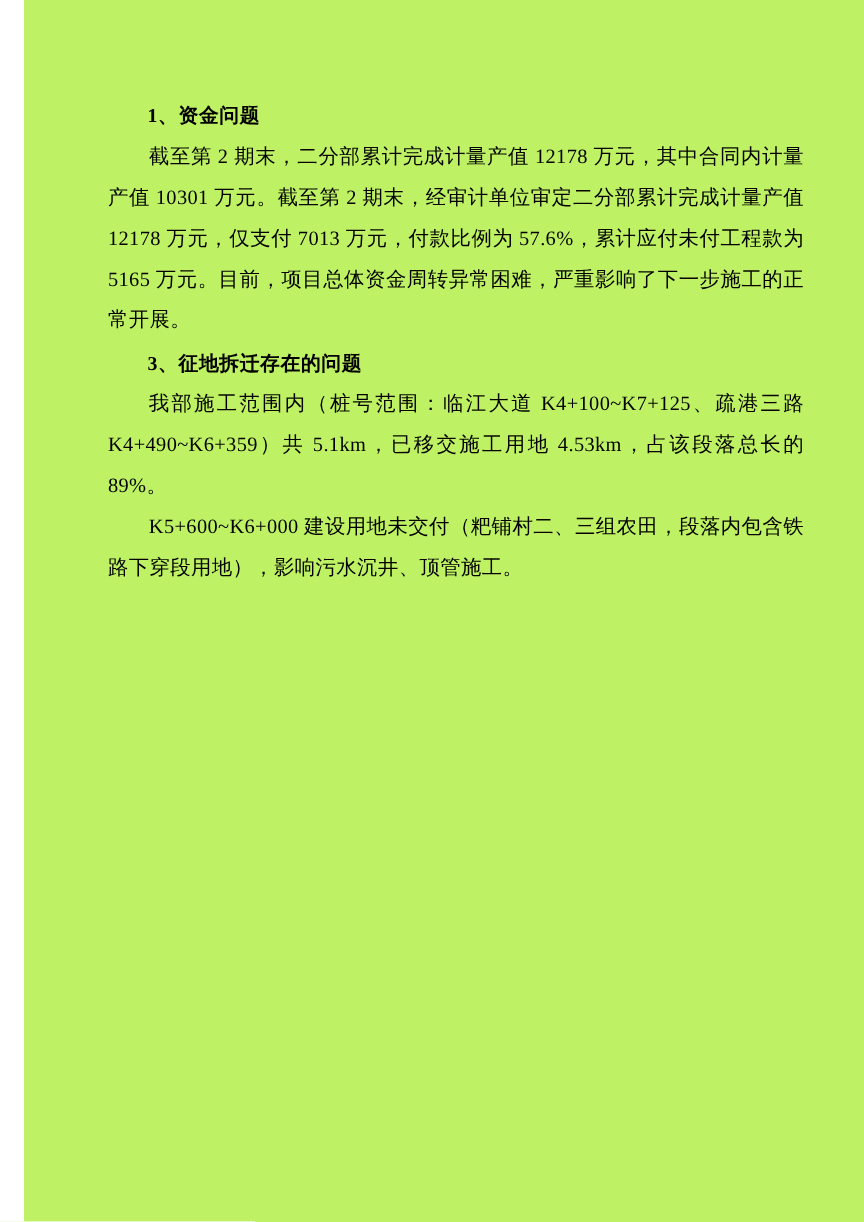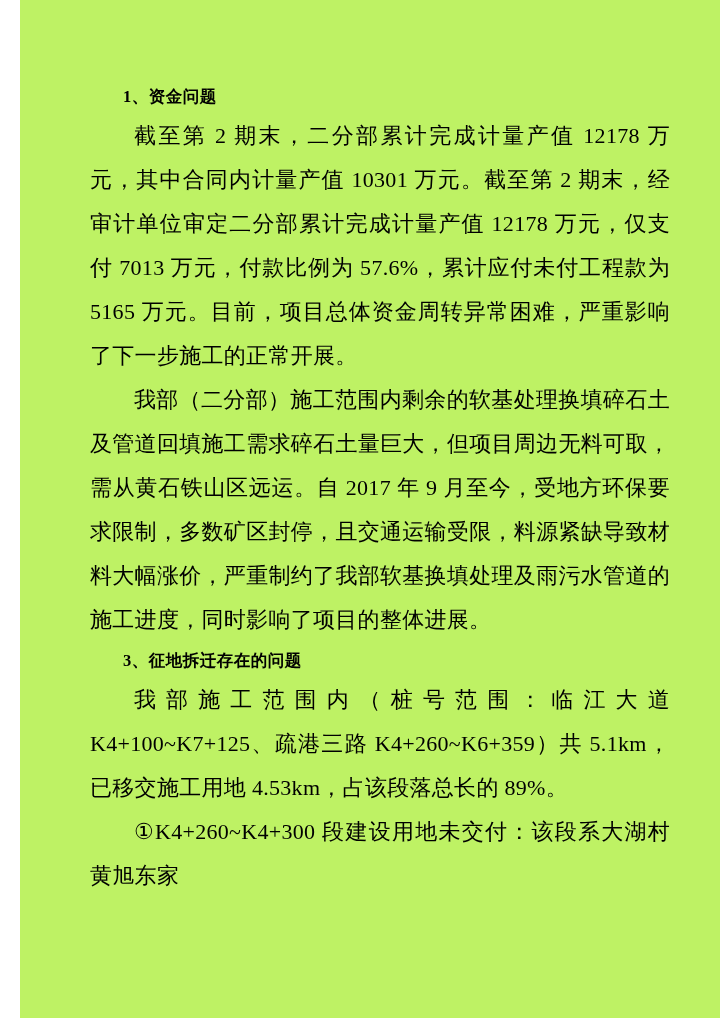--- a/index.html
+++ b/index.html
@@ -31,21 +31,21 @@
   .heading {
     font-size: 16.5px;
     font-weight: bold;
     line-height: 2.0;
     text-indent: 2em;
     letter-spacing: 0.5px;
     margin-top: 2px;
     margin-bottom: 1px;
   }
   .para {
-    font-size: 22px;
+    font-size: 17px;
     line-height: 2.0;
     text-indent: 2em;
     text-align: justify;
     text-justify: inter-ideograph;
     letter-spacing: 0.3px;
   }
   .para-noindent {
     font-size: 16.5px;
     line-height: 2.0;
     text-indent: 2em;
@@ -56,26 +56,25 @@
 <body>
 
 <div class="page">
   <div class="doc-body">
 
     <p class="heading">1、资金问题</p>
 
     <p class="para">截至第 2 期末，二分部累计完成计量产值 12178 万元，其中合同内计量产值 10301 万元。截至第 2 期末，经审计单位审定二分部累计完成计量产值 12178 万元，仅支付 7013 万元，付款比例为 57.6%，累计应付未付工程款为 5165 万元。目前，项目总体资金周转异常困难，严重影响了下一步施工的正常开展。</p>
 
 
-    <p class="para">我部（二分部）施工范围内剩余的软基处理换填碎石土及管道回填施工需求碎石土量巨大，但项目周边无料可取，需从黄石铁山区远运。自 2017 年 9 月至今，受地方环保要求限制，多数矿区封停，且交通运输受限，料源紧缺导致材料大幅涨价，严重制约了我部软基换填处理及雨污水管道的施工进度，同时影响了项目的整体进展。</p>
 
     <p class="heading">3、征地拆迁存在的问题</p>
 
-    <p class="para">我部施工范围内（桩号范围：临江大道 K4+100~K7+125、疏港三路 K4+260~K6+359）共 5.1km，已移交施工用地 4.53km，占该段落总长的 89%。</p>
+    <p class="para">我部施工范围内（桩号范围：临江大道 K4+100~K7+125、疏港三路 K4+490~K6+359）共 5.1km，已移交施工用地 4.53km，占该段落总长的 89%。</p>
 
 
 
+    <p class="para">K5+600~K6+000 建设用地未交付（粑铺村二、三组农田，段落内包含铁路下穿段用地），影响污水沉井、顶管施工。</p>
 
 
-    <p class="para">①K4+260~K4+300 段建设用地未交付：该段系大湖村黄旭东家</p>
 
   </div>
 </div>
 
 </body></html>

